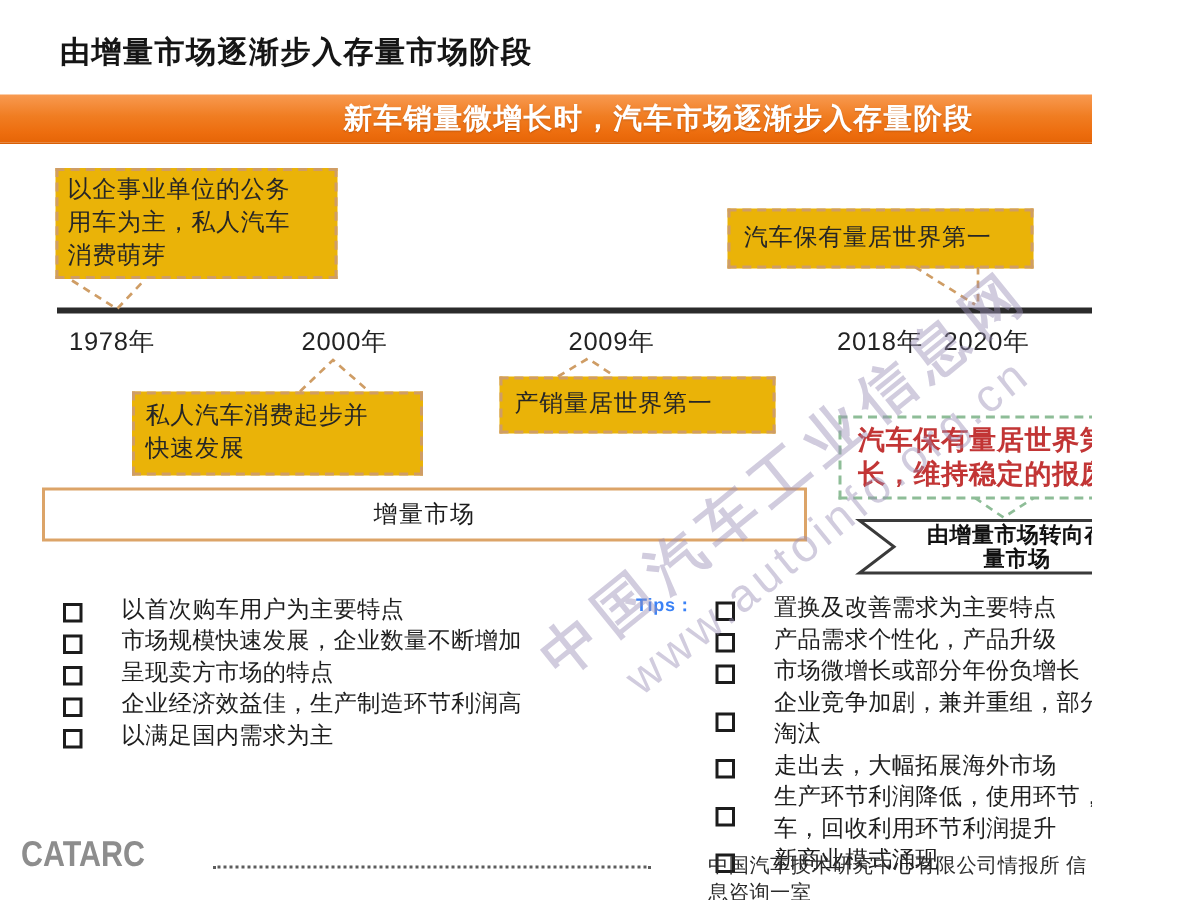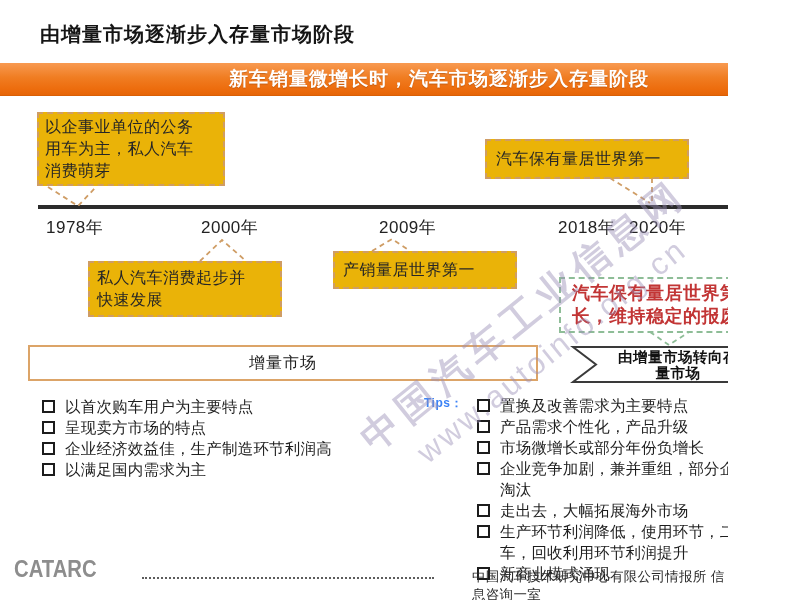--- a/index.html
+++ b/index.html
@@ -30,33 +30,33 @@
   #note-e{
     left:559px;top:277px;width:206px;padding:3px 11px;z-index:4;
     background:#fff;border:2px dashed #8ebd97;
     color:#c23535;font-size:18px;font-weight:bold;line-height:23px;white-space:pre-line;letter-spacing:.5px;
   }
   
   .yr{top:216px;font-size:17px;color:#222;letter-spacing:.5px;}
   #yr-0{left:46px;} #yr-1{left:201px;} #yr-2{left:379px;} #yr-3{left:558px;} #yr-4{left:629px;}
   
   #stage-bar{
-    left:28px;top:345px;width:510px;height:36px;border:2px solid #dca468;background:#fff;
+    left:28px;top:325px;width:510px;height:36px;border:2px solid #dca468;background:#fff;
     display:flex;align-items:center;justify-content:center;box-sizing:border-box;
   }
   #stage-bar .txt{font-size:16px;letter-spacing:1px;color:#1c1c1c;}
   #chevron-label{
     left:600px;top:350px;width:156px;text-align:center;z-index:6;
     font-size:14.5px;line-height:15.5px;white-space:pre-line;color:#111;font-weight:bold;letter-spacing:.5px;
   }
   
   .list{display:flex;flex-direction:column;}
   #left-list{left:42px;top:396px;width:408px;}
   #right-list{left:477px;top:395px;width:318px;}
-  .li{display:flex;align-items:flex-start;min-height:21px;}
+  .li{display:flex;align-items:center;min-height:21px;gap:16px;}
   .bullet{
     flex:0 0 auto;width:9px;height:9px;border:2.5px solid #1c1c1c;background:#fff;
     margin:4px 10px 0 0;
   }
   .li-text{font-size:15.5px;line-height:21px;color:#1e1e1e;white-space:pre-line;letter-spacing:.2px;}
   #tips{left:424px;top:395px;font-size:12px;font-weight:bold;color:#3b82f6;letter-spacing:.5px;}
   
   #footer-logo{
     left:14px;top:554px;font-size:26px;font-weight:800;color:#8d8d8d;
     letter-spacing:0px;transform:scaleX(.78) scaleY(.92);transform-origin:left center;
@@ -128,20 +128,24 @@
   <div class="abs" id="chevron-label">由增量市场转向存
 量市场</div>
 
   <div class="abs list" id="left-list">
       <div class="li">
         <span class="bullet"></span>
         <span class="li-text">以首次购车用户为主要特点</span>
       </div>
       <div class="li">
         <span class="bullet"></span>
+        <span class="li-text">市场规模快速发展，企业数量不断增加</span>
+      </div>
+      <div class="li">
+        <span class="bullet"></span>
         <span class="li-text">呈现卖方市场的特点</span>
       </div>
       <div class="li">
         <span class="bullet"></span>
         <span class="li-text">企业经济效益佳，生产制造环节利润高</span>
       </div>
       <div class="li">
         <span class="bullet"></span>
         <span class="li-text">以满足国内需求为主</span>
       </div>

